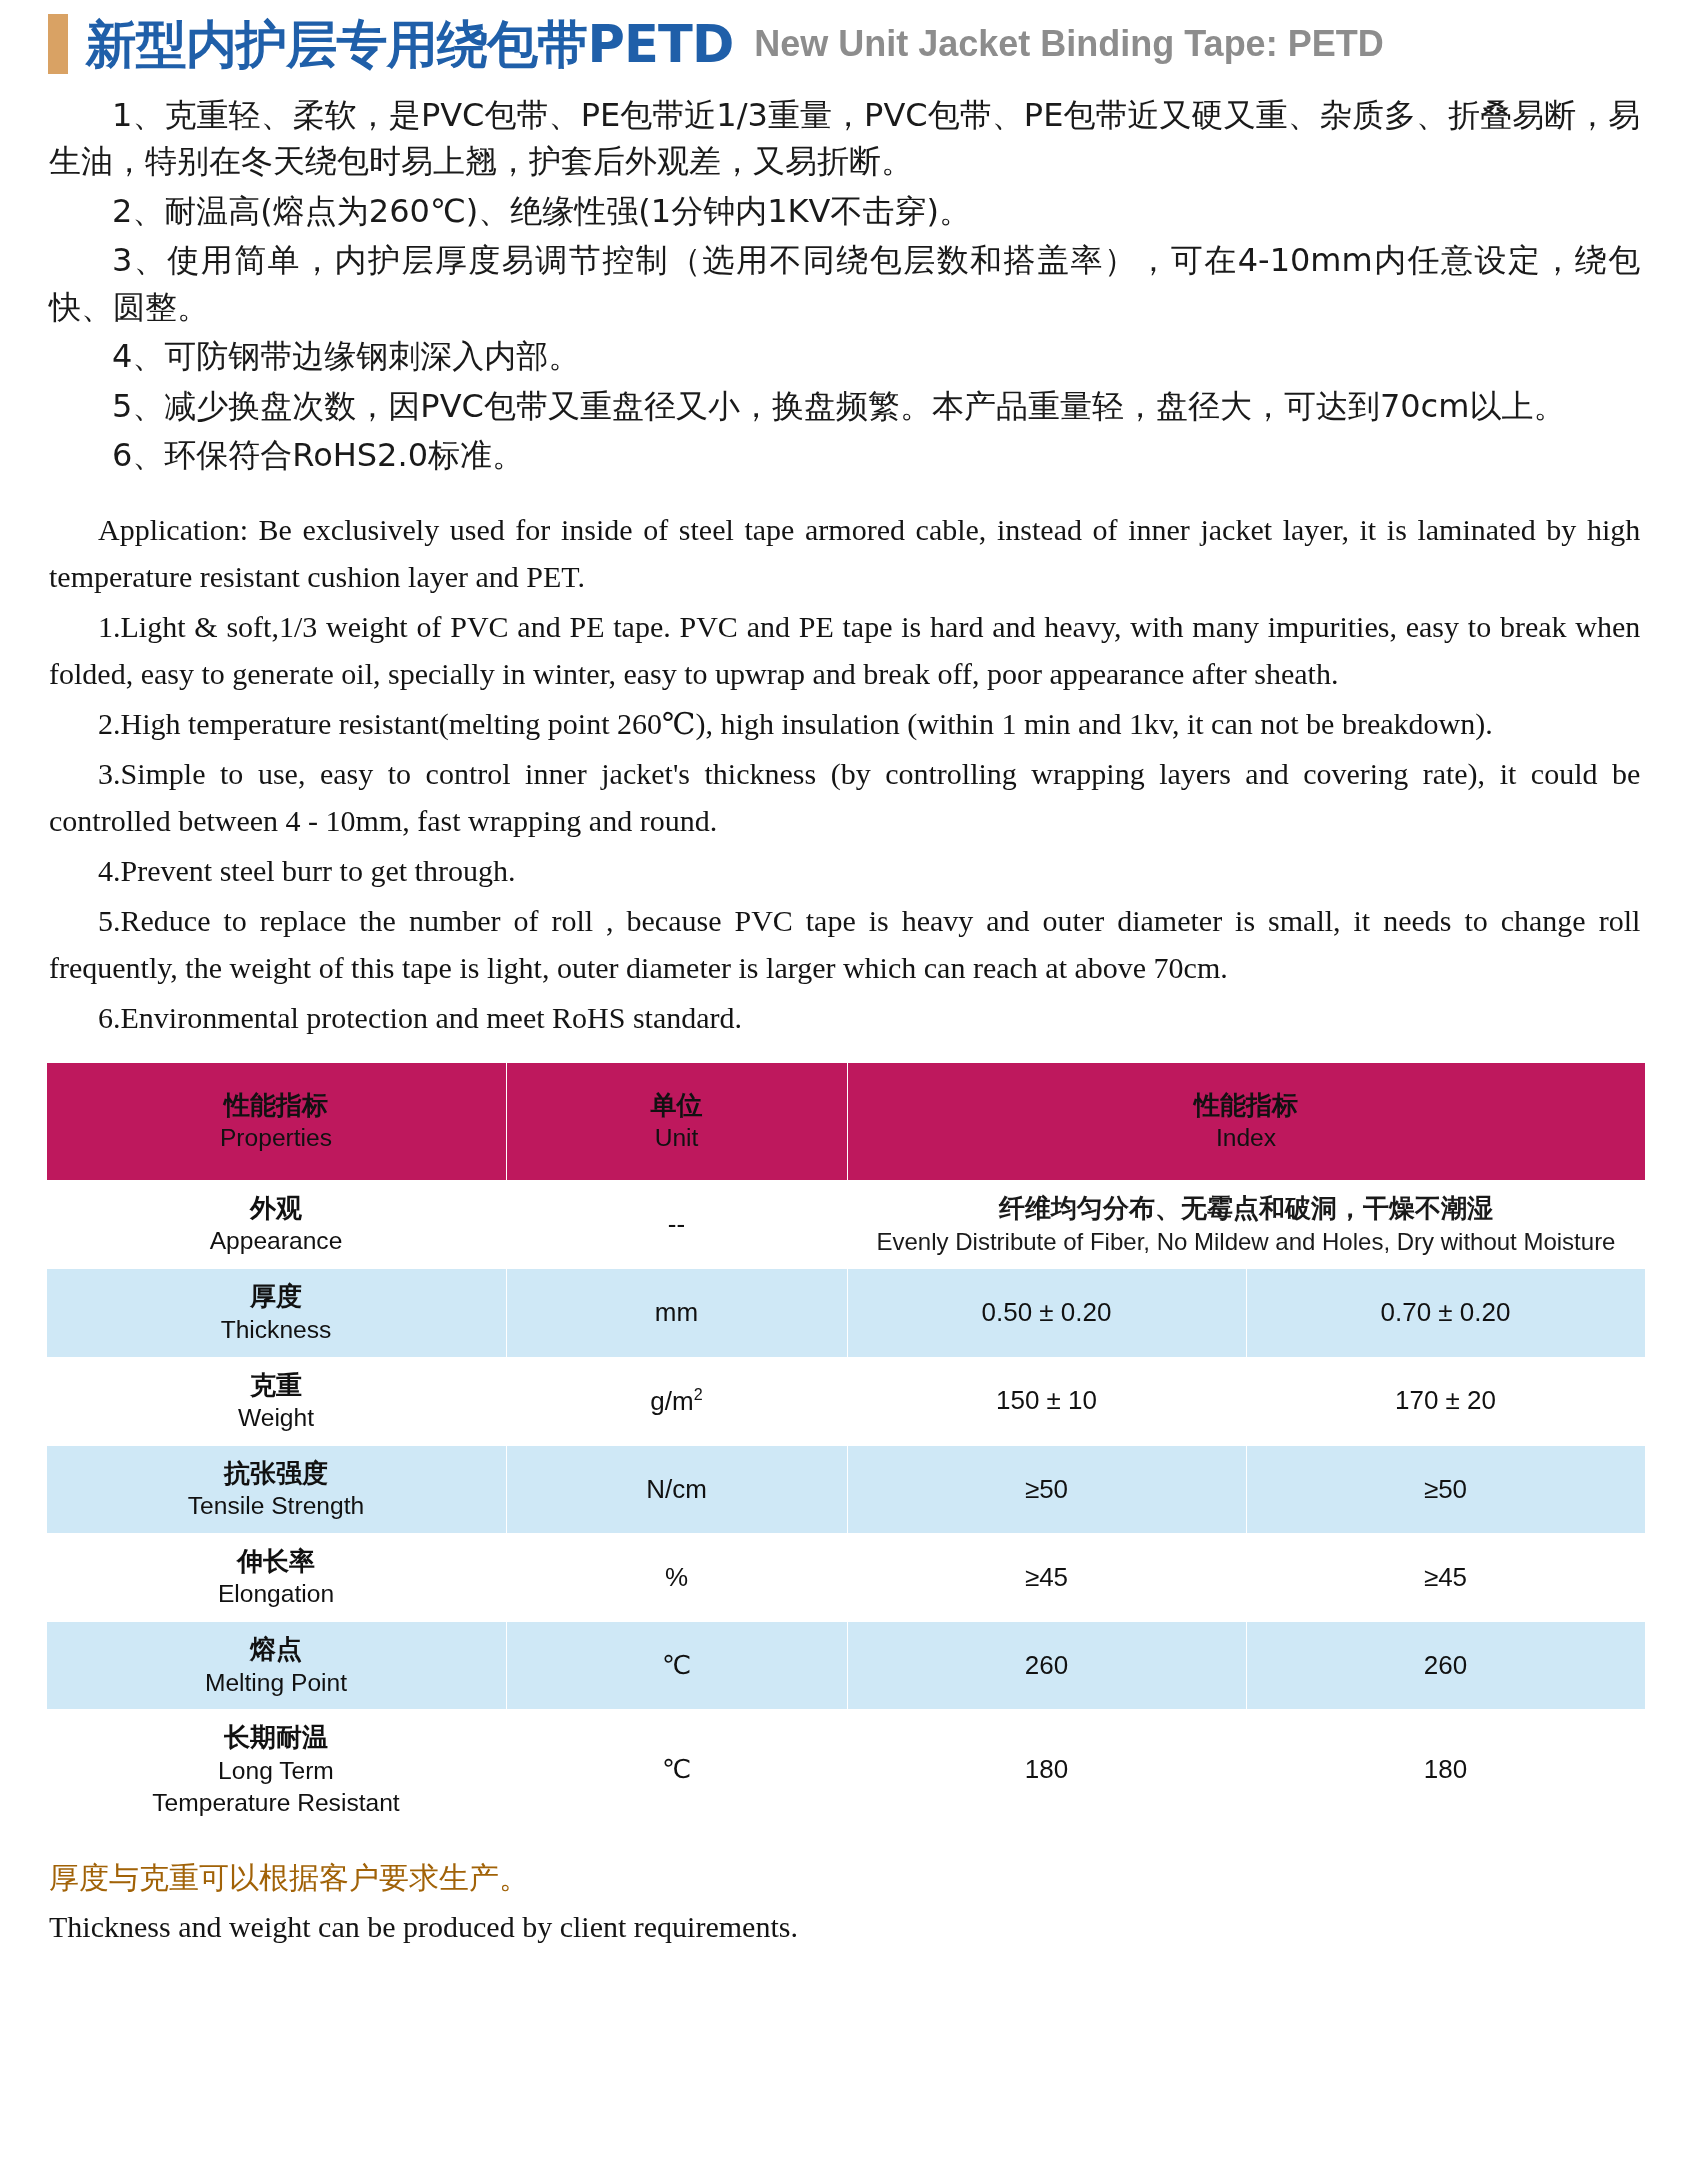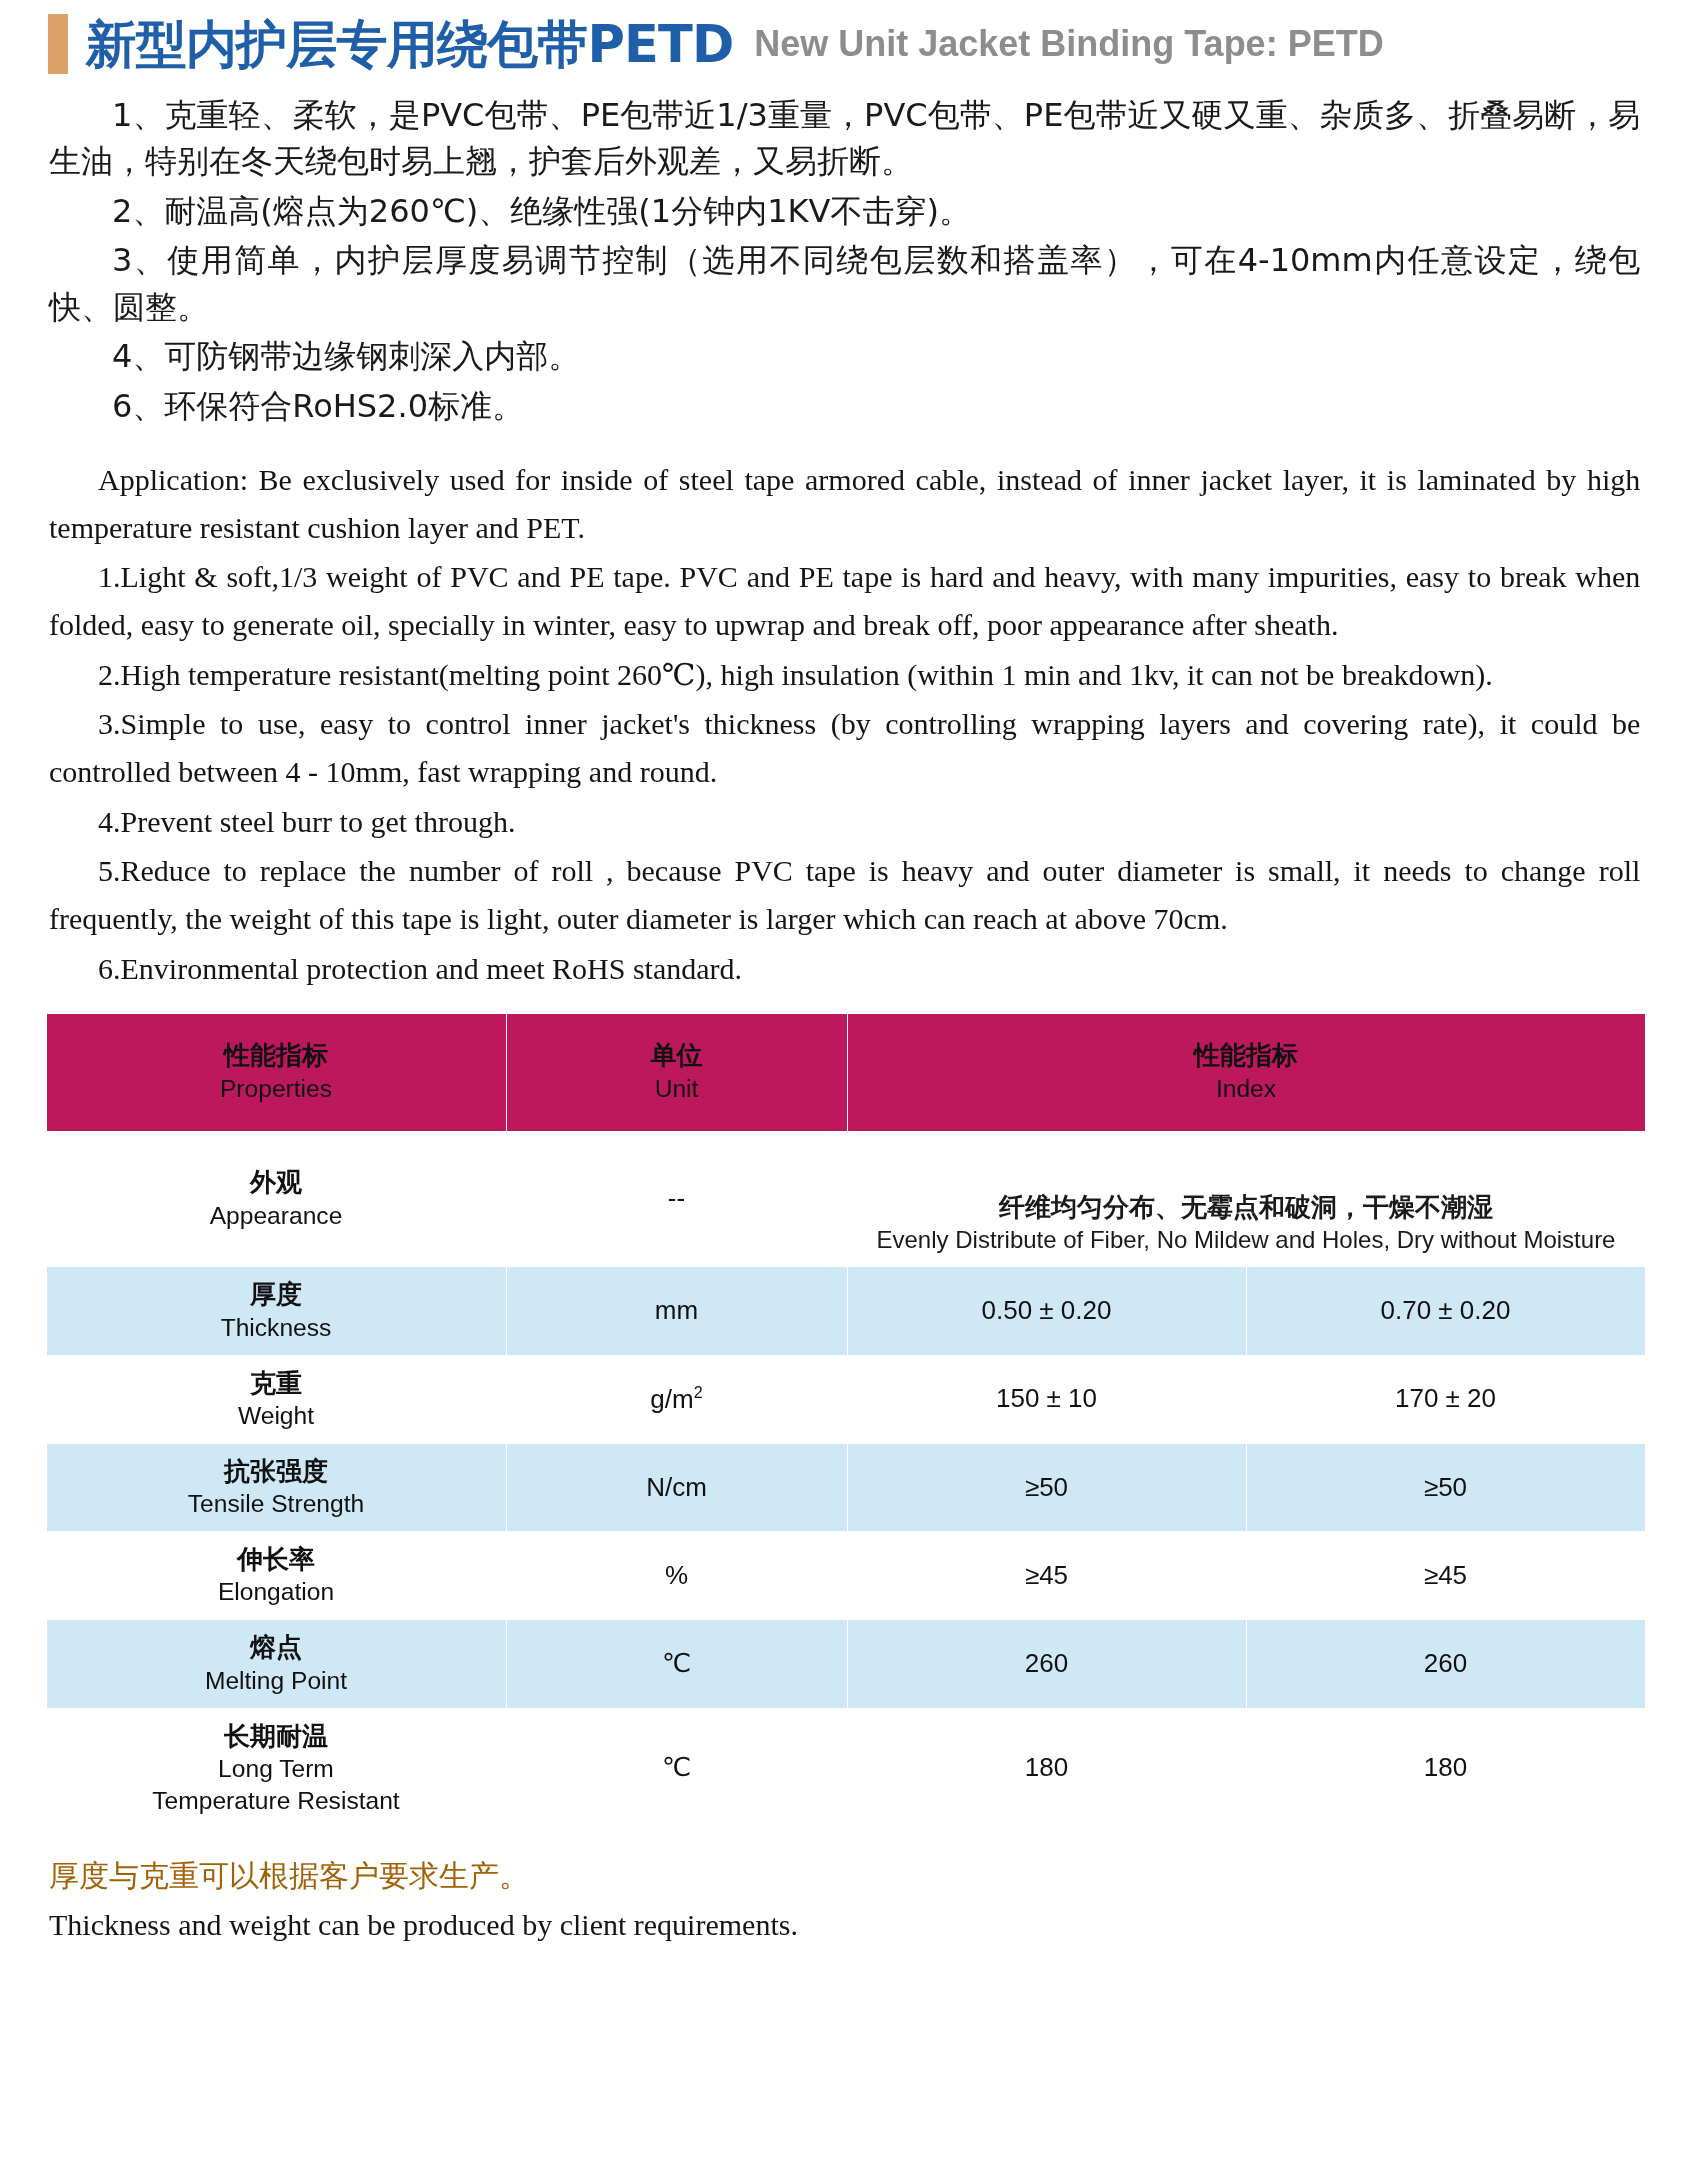--- a/index.html
+++ b/index.html
@@ -151,21 +151,20 @@
     font-size: 21.4px;
     color: #111111;
     line-height: 1.22;
   }
   .idx-cn {
     display: block;
     font-family: "DejaVu Sans", "Liberation Sans", sans-serif;
     font-size: 26px;
     font-weight: bold;
     line-height: 1.3;
-    margin-top: 48px;
   }
   .idx-en {
     display: block;
     font-family: "Liberation Sans", "DejaVu Sans", sans-serif;
     font-size: 24px;
     line-height: 1.3;
   }
   sup { font-size: 0.62em; vertical-align: super; }
 
   
@@ -197,20 +196,21 @@
     <div class="accent-bar"></div>
     <div class="title-cn">新型内护层专用绕包带PETD</div>
     <div class="title-en">New Unit Jacket Binding Tape: PETD</div>
   </div>
 
   <div class="cn-block">
     <p class="cn-para">1、克重轻、柔软，是PVC包带、PE包带近1/3重量，PVC包带、PE包带近又硬又重、杂质多、折叠易断，易生油，特别在冬天绕包时易上翘，护套后外观差，又易折断。</p>
     <p class="cn-para">2、耐温高(熔点为260℃)、绝缘性强(1分钟内1KV不击穿)。</p>
     <p class="cn-para">3、使用简单，内护层厚度易调节控制（选用不同绕包层数和搭盖率），可在4-10mm内任意设定，绕包快、圆整。</p>
     <p class="cn-para">4、可防钢带边缘钢刺深入内部。</p>
+    <p class="cn-para">5、减少换盘次数，因PVC包带又重盘径又小，换盘频繁。本产品重量轻，盘径大，可达到70cm以上。</p>
     <p class="cn-para">6、环保符合RoHS2.0标准。</p>
   </div>
 
   <div class="en-block">
     <p class="en-para">Application: Be exclusively used for inside of steel tape armored cable, instead of inner jacket layer, it is laminated by high temperature resistant cushion layer and PET.</p>
     <p class="en-para">1.Light &amp; soft,1/3 weight of PVC and PE tape. PVC and PE tape is hard and heavy, with many impurities, easy to break when folded, easy to generate oil, specially in winter, easy to upwrap and break off, poor appearance after sheath.</p>
     <p class="en-para">2.High temperature resistant(melting point 260℃), high insulation (within 1 min and 1kv, it can not be breakdown).</p>
     <p class="en-para">3.Simple to use, easy to control inner jacket's thickness (by controlling wrapping layers and covering rate), it could be controlled between 4 - 10mm, fast wrapping and round.</p>
     <p class="en-para">4.Prevent steel burr to get through.</p>
     <p class="en-para">5.Reduce to replace the number of roll , because PVC tape is heavy and outer diameter is small, it needs to change roll frequently, the weight of this tape is light, outer diameter is larger which can reach at above 70cm.</p>

